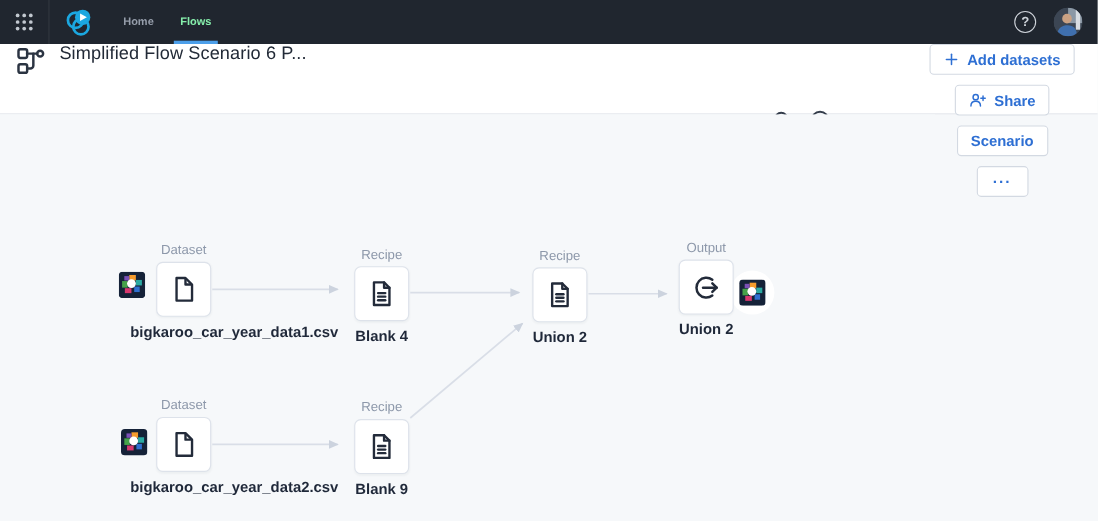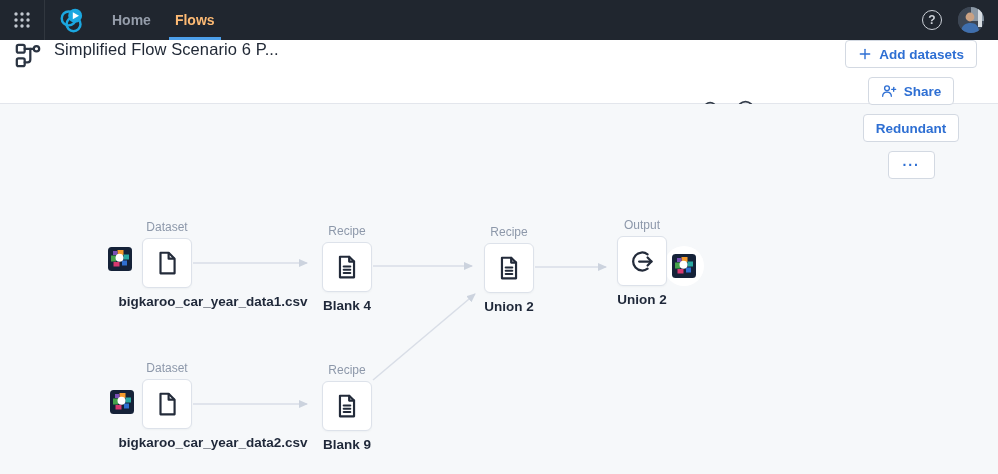--- a/index.html
+++ b/index.html
@@ -3,22 +3,22 @@
 <meta charset="utf-8">
 <style>
   * { margin:0; padding:0; box-sizing:border-box; }
   html,body { width:998px; height:474px; font-family:"Liberation Sans", sans-serif; background:#f6f8fa; overflow:hidden; }
 
   
   .navbar { position:relative; height:40px; background:#20262f; display:flex; align-items:stretch; }
   .grid-btn { width:45px; display:flex; align-items:center; justify-content:center; cursor:pointer; border-right:1px solid rgba(255,255,255,0.08); }
   .logo-wrap { width:55px; display:flex; align-items:center; justify-content:center; }
   .nav-tabs { display:flex; align-items:stretch; }
-  .nav-tab { position:relative; display:flex; align-items:center; padding:0 12px; font-size:14px; font-weight:700; color:#959daa; cursor:pointer; }
-  .nav-tab.active { color:#fdba74;justify-content:center; }
+  .nav-tab { position:relative; display:flex; align-items:center; padding:0 12px; font-size:10px; font-weight:700; color:#959daa; cursor:pointer; }
+  .nav-tab.active { color:#86efac;justify-content:center; }
   .nav-tab.active::after { content:""; position:absolute; left:6px; right:6px; bottom:0; height:3px; background:#4c9fea; }
   .nav-right { margin-left:auto; display:flex; align-items:center; gap:16px; padding-right:14px; }
   .help-btn { width:20px; height:20px; border:1.6px solid #cdd2d9; border-radius:50%; color:#cdd2d9; font-size:12px; font-weight:700; display:flex; align-items:center; justify-content:center; cursor:pointer; }
   .avatar { width:26px; height:26px; border-radius:50%; overflow:hidden; cursor:pointer; background:#46505c; }
 
   
   .flow-header { height:64px; background:#ffffff; border-bottom:1px solid #e3e6ec; display:flex; align-items:flex-start; padding:0 21px 0 14px; }
   .flow-icon { color:#2b3442; margin-top:2px; }
   .titles { margin-left:13px; display:flex; flex-direction:column; gap:1px; }
   .flow-title { font-size:16.5px; font-weight:500; color:#222a37; letter-spacing:.1px; }
@@ -146,21 +146,21 @@
       <button class="btn">
         <svg width="16" height="16" viewBox="0 0 24 24" fill="none" stroke="#2e6fd3" stroke-width="2" stroke-linecap="round" stroke-linejoin="round">
           <circle cx="9" cy="8" r="3.6"></circle>
           <path d="M2.5 20 C2.5 15.5 5.5 13.6 9 13.6 C12.5 13.6 15.5 15.5 15.5 20"></path>
           <path d="M19 6.5 V12.5"></path>
             <path d="M16 9.5 H22"></path>
         </svg>
         <span>Share</span>
       </button>
       <button class="btn">
-        <span>Redundant</span>
+        <span>Scenario</span>
       </button>
       <button class="btn more">
         <span>···</span>
       </button>
     </div>
   </div>
 </div>
 
 <div class="canvas">
 

